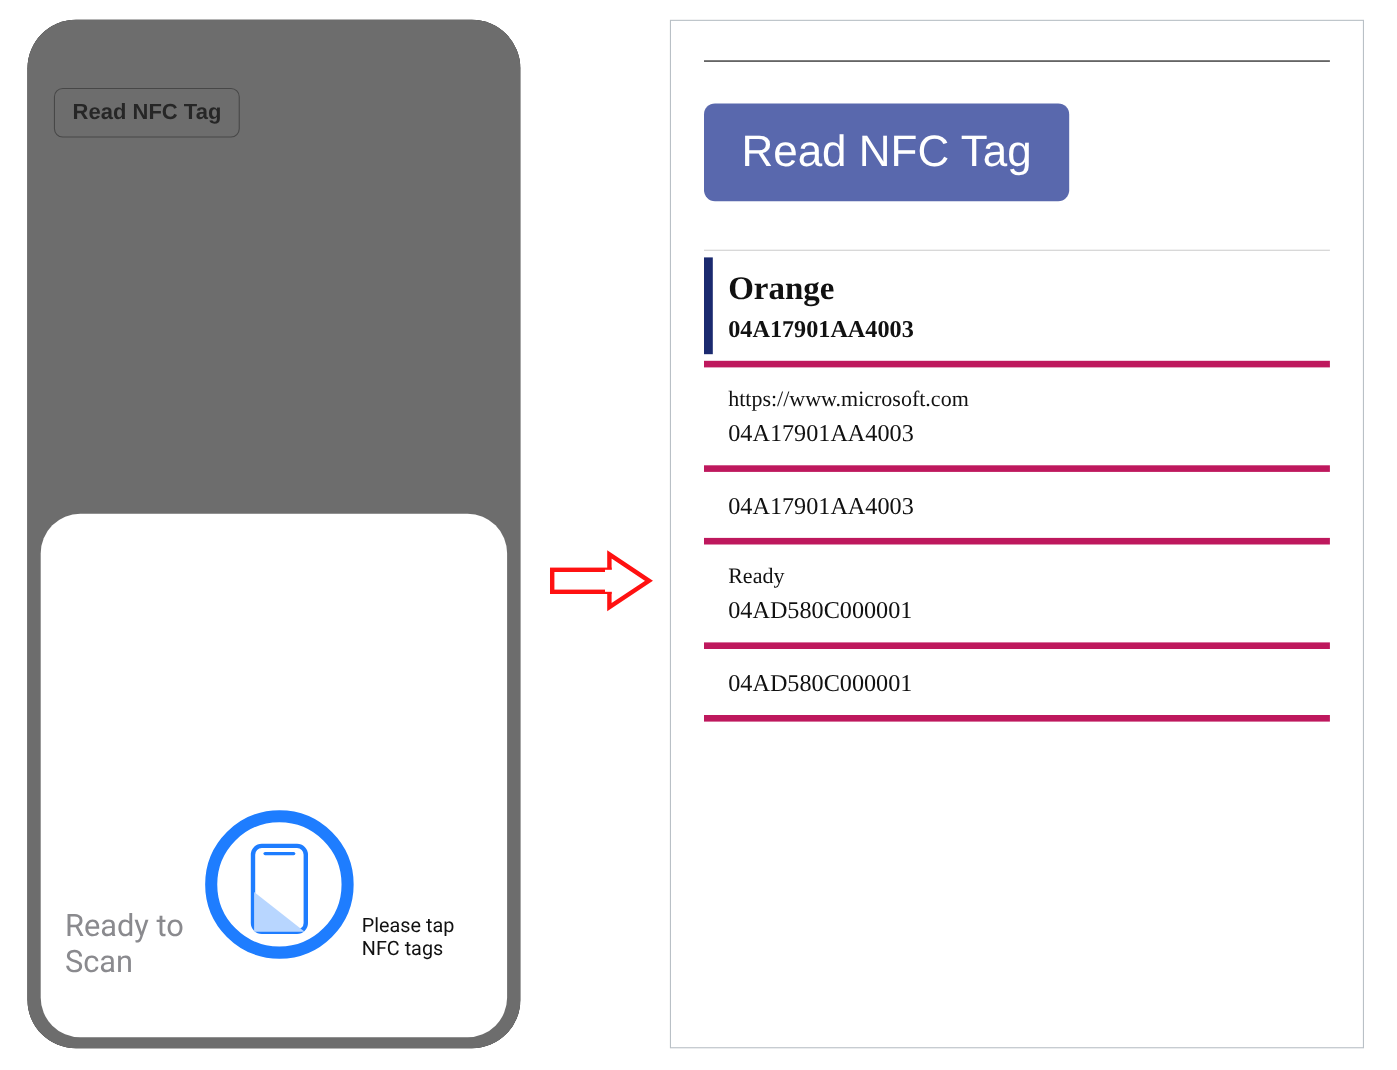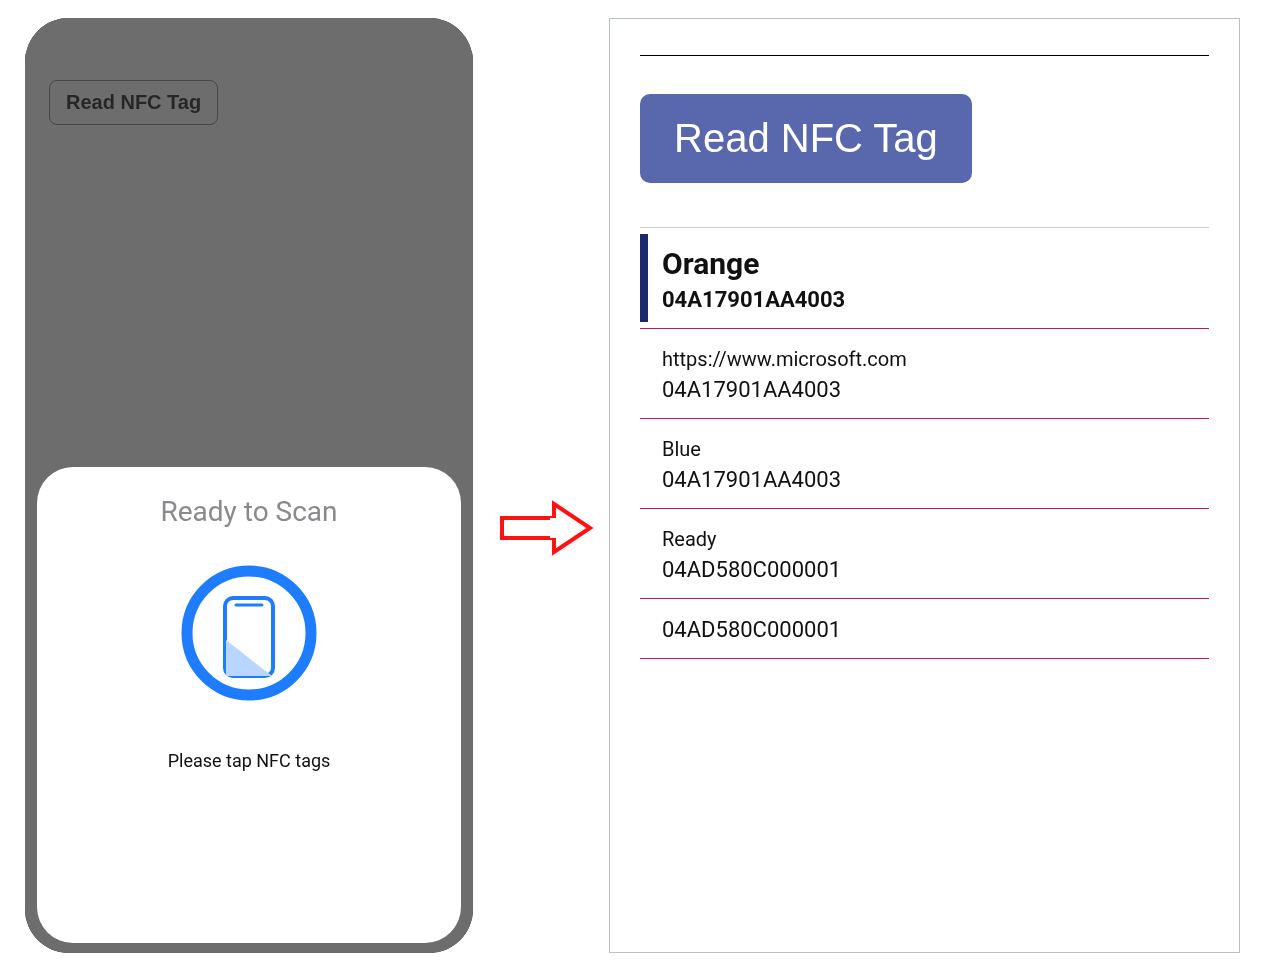--- a/index.html
+++ b/index.html
@@ -49,22 +49,21 @@
     .scan-sheet {
       position: absolute;
       left: 12px;
       right: 12px;
       bottom: 10px;
       height: 476px;
       background: #fff;
       border-radius: 36px 36px 36px 36px;
       padding: 26px 22px 22px;
       display: flex;
-      flex-direction: column;
-      align-items: center;
+      align-items: flex-end;
     }
     .scan-title {
       font-size: 28px;
       color: #8a8a8e;
       font-weight: 400;
       margin-top: 2px;
       margin-bottom: 30px;
     }
     .scan-icon-wrap {
       width: 150px;
@@ -129,23 +128,24 @@
       padding: 22px 34px;
       border-radius: 10px;
       border: none;
       cursor: pointer;
       margin-bottom: 40px;
     }
     .list {
       margin-top: 4px;
     }
     .item {
-      border-bottom: 1px solid #be185d;
+      border-bottom: 6px solid #be185d;
       padding: 18px 0 16px 22px;
       position: relative;
+      font-family: Liberation Serif, serif;
     }
     .item.selected {
       border-top: 1px solid #cfcfcf;
     }
     .item.selected::before {
       content: "";
       position: absolute;
       left: 0;
       top: 6px;
       bottom: 6px;
@@ -210,21 +210,20 @@
     <div class="list">
       <div class="item selected">
         <div class="title">Orange</div>
         <div class="sub">04A17901AA4003</div>
       </div>
       <div class="item">
         <div class="title">https://www.microsoft.com</div>
         <div class="sub">04A17901AA4003</div>
       </div>
       <div class="item">
-        <div class="title">Blue</div>
         <div class="sub">04A17901AA4003</div>
       </div>
       <div class="item">
         <div class="title">Ready</div>
         <div class="sub">04AD580C000001</div>
       </div>
       <div class="item">
         <div class="sub">04AD580C000001</div>
       </div>
     </div>

